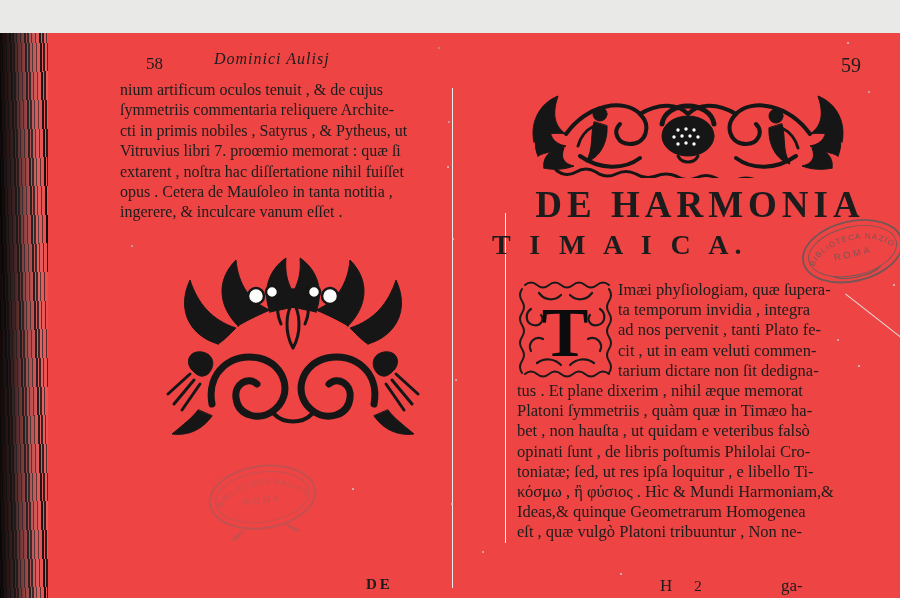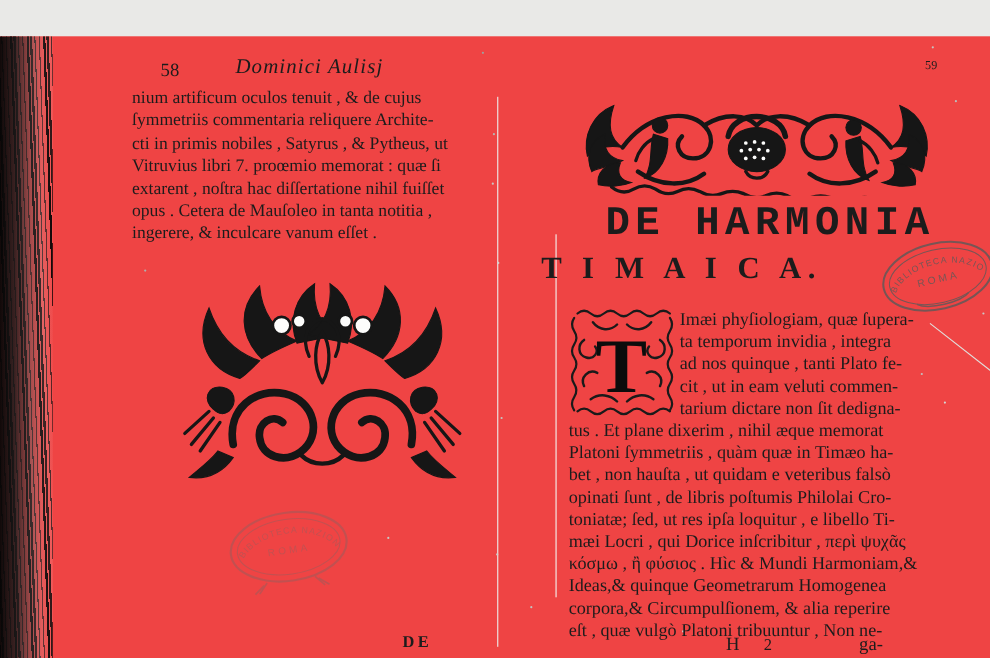--- a/index.html
+++ b/index.html
@@ -15,30 +15,30 @@
       repeating-linear-gradient(88deg, rgba(0,0,0,.92) 0 2px, rgba(255,255,255,.08) 2px 3px, rgba(12,12,12,.85) 3px 5px, rgba(245,245,245,.12) 5px 7px, rgba(35,35,35,.8) 7px 8px, rgba(255,255,255,.07) 8px 11px, rgba(20,20,20,.7) 11px 12px, rgba(255,255,255,.05) 12px 15px);
   }
   .crease{position:absolute;width:1px;background:#ededeb;}
   .crease.c1{left:452px;top:55px;height:500px;}
   .crease.c2{left:505px;top:180px;height:330px;background:#f4f4f2;}
   
   .abs{position:absolute;white-space:nowrap;}
   .line{white-space:nowrap;}
   
   .pageno-left{left:146px;top:21px;font-size:17px;}
-  .running-header{left:214px;top:17px;font-size:19px;font-style:italic;letter-spacing:1px;text-align:center;}
+  .running-header{left:214px;top:17px;font-size:16px;font-style:italic;letter-spacing:1px;text-align:center;}
   .left-body{left:120px;top:47px;width:330px;font-size:16px;}
   .left-body .line{height:20.4px;line-height:20.4px;}
   .tailpiece{left:160px;top:219px;}
   .stamp-faint{left:203px;top:422px;opacity:.33;transform:rotate(-8deg);}
   .catchword-left{left:366px;top:543px;font-size:15px;font-weight:bold;letter-spacing:3px;}
   
-  .pageno-right{left:841px;top:21px;font-size:11px;}
+  .pageno-right{left:841px;top:21px;font-size:20px;}
   .headpiece{left:528px;top:47px;}
-  .title1{left:514px;top:150px;width:372px;text-align:center;font-size:37px;letter-spacing:5px;font-weight:bold;white-space:nowrap;font-family:Liberation Mono, monospace;}
+  .title1{left:514px;top:150px;width:372px;text-align:center;font-size:37px;letter-spacing:5px;font-weight:bold;white-space:nowrap;}
   .title2{left:492px;top:196px;width:330px;text-align:left;font-size:28px;letter-spacing:6px;font-weight:bold;white-space:nowrap;}
   .stamp-dark{left:797px;top:176px;opacity:.8;transform:rotate(-13deg);}
   .dropcap{left:517px;top:246px;}
   .right-body-indent{left:618px;top:247px;font-size:16.5px;}
   .right-body-indent .line{height:20.2px;line-height:20.2px;}
   .right-body-full{left:517px;top:348px;width:378px;font-size:16.5px;}
   .right-body-full .line{height:20.2px;line-height:20.2px;}
   .signature{left:660px;top:543px;font-size:17px;}
   .signature .num{margin-left:22px;font-size:15px;}
   .catchword-right{left:781px;top:543px;font-size:17px;}
@@ -216,35 +216,33 @@
           <path d="M22,14 c6,8 16,8 22,2 M75,14 c-6,8 -16,8 -22,2"></path>
           <path d="M20,84 c8,-6 18,-4 24,2 M77,84 c-8,-6 -18,-4 -24,2"></path>
         </g>
         <text x="48" y="77" text-anchor="middle" font-size="70" font-weight="bold" fill="#0c0c0c" stroke="none" font-family="Liberation Serif,serif">T</text>
       </svg>
     </div>
 
     <div class="abs right-body-indent">
       <div class="line">Imæi phyſiologiam, quæ ſupera-</div>
       <div class="line">ta temporum invidia , integra</div>
-      <div class="line">ad nos quinque , tanti Plato fe-</div>
+      <div class="line">ad nos pervenit , tanti Plato fe-</div>
       <div class="line">cit , ut in eam veluti commen-</div>
       <div class="line">tarium dictare non ſit dedigna-</div>
     </div>
 
     <div class="abs right-body-full">
       <div class="line">tus .  Et plane dixerim , nihil æque memorat</div>
       <div class="line">Platoni ſymmetriis , quàm quæ in Timæo ha-</div>
       <div class="line">bet , non hauſta , ut quidam e veteribus falsò</div>
       <div class="line">opinati ſunt , de libris poſtumis Philolai Cro-</div>
       <div class="line">toniatæ; ſed, ut res ipſa loquitur , e libello Ti-</div>
-      <div class="line">mæi Locri , qui Dorice inſcribitur , περὶ ψυχᾶς</div>
       <div class="line">κόσμω , ἢ φύσιος .  Hìc &amp; Mundi Harmoniam,&amp;</div>
       <div class="line">Ideas,&amp; quinque Geometrarum Homogenea</div>
-      <div class="line">corpora,&amp; Circumpulſionem, &amp; alia reperire</div>
       <div class="line">eſt , quæ  vulgò Platoni tribuuntur , Non ne-</div>
     </div>
 
     <div class="abs signature">
       <span>H</span><span class="num">2</span>
     </div>
     <div class="abs catchword-right">ga-</div>
   </div>
 
 </div>

